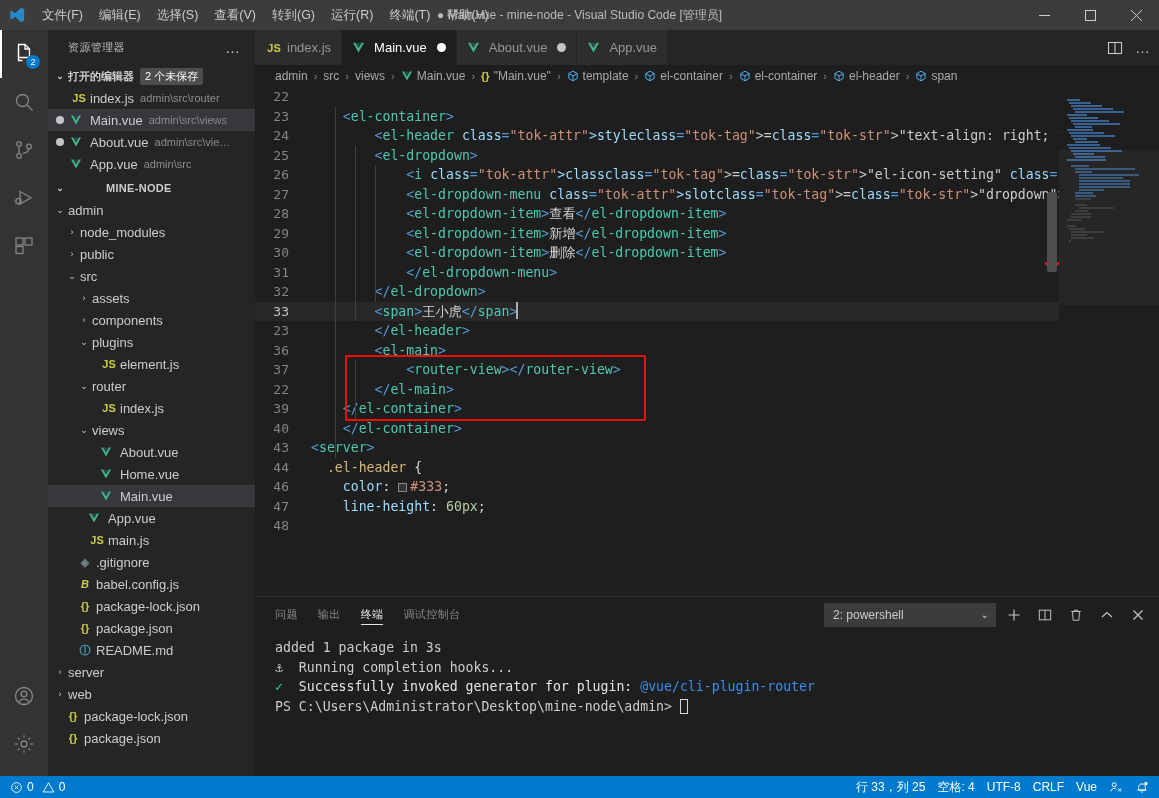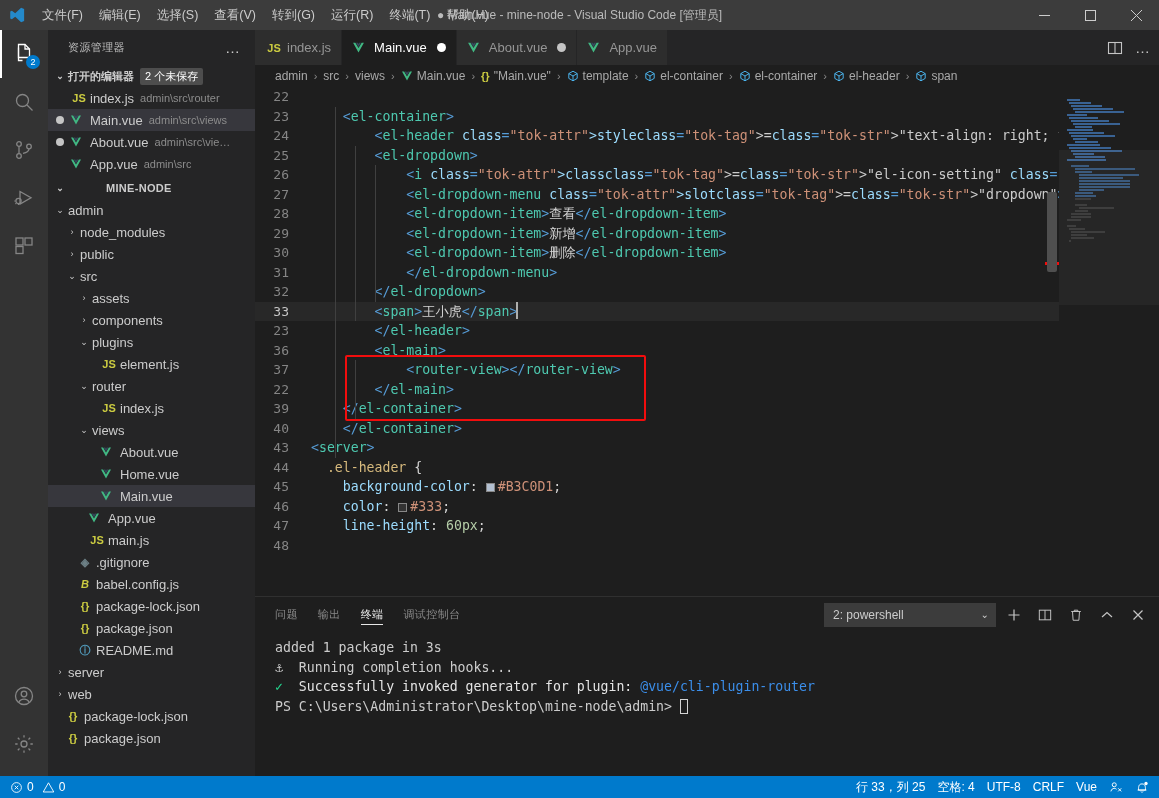--- a/index.html
+++ b/index.html
@@ -597,21 +597,20 @@
               <div class="cline"><span class="lnum">32</span><span class="ctext"><span class="tok-plain">        </span><span class="tok-tag">&lt;/</span><span class="tok-name">el-dropdown</span><span class="tok-attr"></span><span class="tok-tag">&gt;</span></span></div>
               <div class="cline current"><span class="lnum">33</span><span class="ctext"><span class="tok-plain">        </span><span class="tok-tag">&lt;</span><span class="tok-name">span</span><span class="tok-attr"></span><span class="tok-tag">&gt;</span><span class="tok-plain">王小虎</span><span class="tok-tag">&lt;/</span><span class="tok-name">span</span><span class="tok-attr"></span><span class="tok-tag">&gt;</span><span class="cursor"></span></span></div>
               <div class="cline"><span class="lnum">23</span><span class="ctext"><span class="tok-plain">        </span><span class="tok-tag">&lt;/</span><span class="tok-name">el-header</span><span class="tok-attr"></span><span class="tok-tag">&gt;</span></span></div>
               <div class="cline"><span class="lnum">36</span><span class="ctext"><span class="tok-plain">        </span><span class="tok-tag">&lt;</span><span class="tok-name">el-main</span><span class="tok-attr"></span><span class="tok-tag">&gt;</span></span></div>
               <div class="cline"><span class="lnum">37</span><span class="ctext"><span class="tok-plain">            </span><span class="tok-tag">&lt;</span><span class="tok-name">router-view</span><span class="tok-attr"></span><span class="tok-tag">&gt;</span><span class="tok-tag">&lt;/</span><span class="tok-name">router-view</span><span class="tok-attr"></span><span class="tok-tag">&gt;</span></span></div>
               <div class="cline"><span class="lnum">22</span><span class="ctext"><span class="tok-plain">        </span><span class="tok-tag">&lt;/</span><span class="tok-name">el-main</span><span class="tok-attr"></span><span class="tok-tag">&gt;</span></span></div>
               <div class="cline"><span class="lnum">39</span><span class="ctext"><span class="tok-plain">    </span><span class="tok-tag">&lt;/</span><span class="tok-name">el-container</span><span class="tok-attr"></span><span class="tok-tag">&gt;</span></span></div>
               <div class="cline"><span class="lnum">40</span><span class="ctext"><span class="tok-plain">    </span><span class="tok-tag">&lt;/</span><span class="tok-name">el-container</span><span class="tok-attr"></span><span class="tok-tag">&gt;</span></span></div>
               <div class="cline"><span class="lnum">43</span><span class="ctext"><span class="tok-tag">&lt;</span><span class="tok-name">server</span><span class="tok-attr"></span><span class="tok-tag">&gt;</span></span></div>
               <div class="cline"><span class="lnum">44</span><span class="ctext">  <span class="tok-sel">.el-header</span> <span class="tok-plain">{</span></span></div>
-              <div class="cline"><span class="lnum">45</span><span class="ctext">    <span class="tok-prop">background-color</span><span class="tok-plain">: </span><span style="display:inline-block;width:9px;height:9px;background:#B3C0D1;border:1px solid #888;vertical-align:-1px;margin-right:3px"></span><span class="tok-str">#B3C0D1</span><span class="tok-plain">;</span></span></div>
               <div class="cline"><span class="lnum">46</span><span class="ctext">    <span class="tok-prop">color</span><span class="tok-plain">: </span><span style="display:inline-block;width:9px;height:9px;background:#333;border:1px solid #888;vertical-align:-1px;margin-right:3px"></span><span class="tok-str">#333</span><span class="tok-plain">;</span></span></div>
               <div class="cline"><span class="lnum">47</span><span class="ctext">    <span class="tok-prop">line-height</span><span class="tok-plain">: </span><span class="tok-num">60px</span><span class="tok-plain">;</span></span></div>
               <div class="cline"><span class="lnum">48</span><span class="ctext"></span></div>
               <div class="indent-guide" style="left: 80px; top: 19.5px; height: 351px; bottom: auto;"></div>
               <div class="indent-guide" style="left: 100px; top: 58.5px; height: 175.5px; bottom: auto;"></div>
               <div class="indent-guide" style="left: 120px; top: 78px; height: 136.5px; bottom: auto;"></div>
               <div class="indent-guide" style="left: 100px; top: 273px; height: 58.5px; bottom: auto;"></div>
             </div>
           <div class="redbox" id="redbox" style="left: 90px; top: 268px; width: 301px; height: 65.5px; border-color: rgb(242, 13, 13);"></div>
           <div class="editor-scrollbar">

